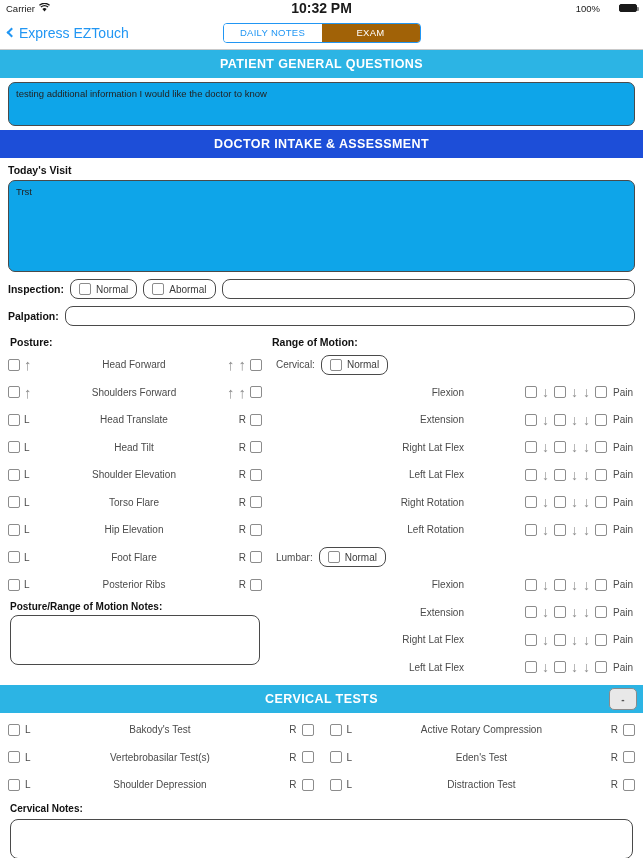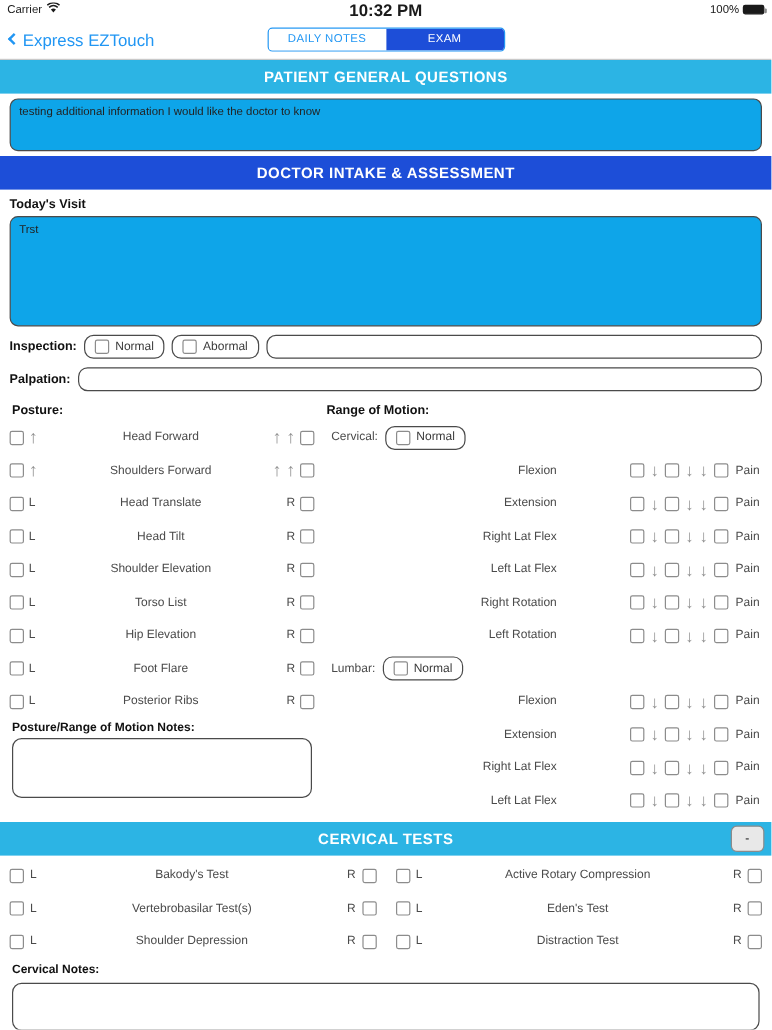--- a/index.html
+++ b/index.html
@@ -15,21 +15,21 @@
   .statusbar {
     height: 16px;
     display: flex; align-items: center;
     padding: 0 6px;
     font-size: 9.5px;
     color: #1a1a1a;
     background: #fff;
   }
   .sb-left { display: flex; align-items: center; gap: 4px; }
   .sb-center { position: absolute; left: 0; right: 0; text-align: center; font-size: 14px; font-weight: bold; color:#1a1a1a;}
-  .sb-right { margin-left: auto; display: flex; align-items: center; gap: 3px; position: relative; z-index:2;}
+  .sb-right { margin-left: auto; display: flex; align-items: center; gap: 19px; position: relative; z-index:2;}
   .wifi { display:inline-block; }
   .batt {
     width: 18px; height: 8px; border: 1px solid #1a1a1a; border-radius: 2px;
     position: relative; background: #1a1a1a;
   }
   .batt:after {
     content:""; position:absolute; right:-3px; top:2px; width:2px; height:4px;
     background:#8a8a8a; border-radius:0 1px 1px 0;
   }
 
@@ -53,21 +53,21 @@
   .segmented {
     position: absolute; left: 50%; transform: translateX(-50%);
     display: flex; border: 1px solid #2196f3; border-radius: 4px;
     overflow: hidden; height: 20px;
   }
   .seg {
     font-size: 9.5px; letter-spacing: .3px;
     display:flex; align-items:center; justify-content:center;
     width: 98px; cursor: pointer; color: #2196f3; background:#fff;
   }
-  .seg.active { background: #1d4ed8; color: #fff; }
+  .seg.active { background: #a16207; color: #fff; }
 
   
   .sect-header {
     height: 28px; display:flex; align-items:center; justify-content:center;
     color:#fff; font-weight: bold; font-size: 12.5px; letter-spacing:.4px;
     position: relative;
   }
   .sect-blue { background:#2cb4e4; }
   .sect-green { background:#1d4ed8; }
   .collapse-btn {
@@ -275,21 +275,21 @@
       <div class="p-right">
           <span class="side-l">R</span>
           <span class="cb"></span>
         </div>
     </div>
     <div class="p-row">
       <div class="p-left">
           <span class="cb"></span>
           <span class="side-l">L</span>
         </div>
-      <div class="p-name">Torso List</div>
+      <div class="p-name">Torso Flare</div>
       <div class="p-right">
           <span class="side-l">R</span>
           <span class="cb"></span>
         </div>
     </div>
     <div class="p-row">
       <div class="p-left">
           <span class="cb"></span>
           <span class="side-l">L</span>
         </div>

